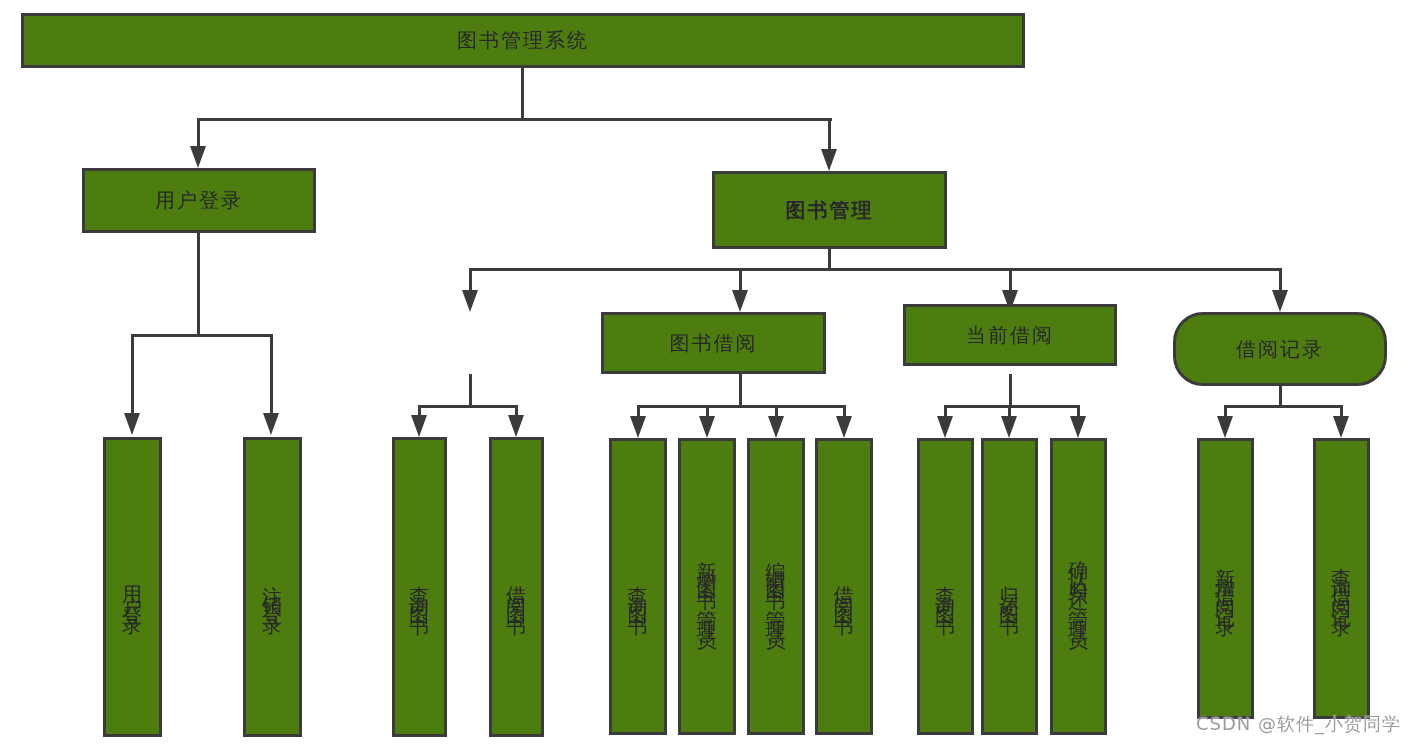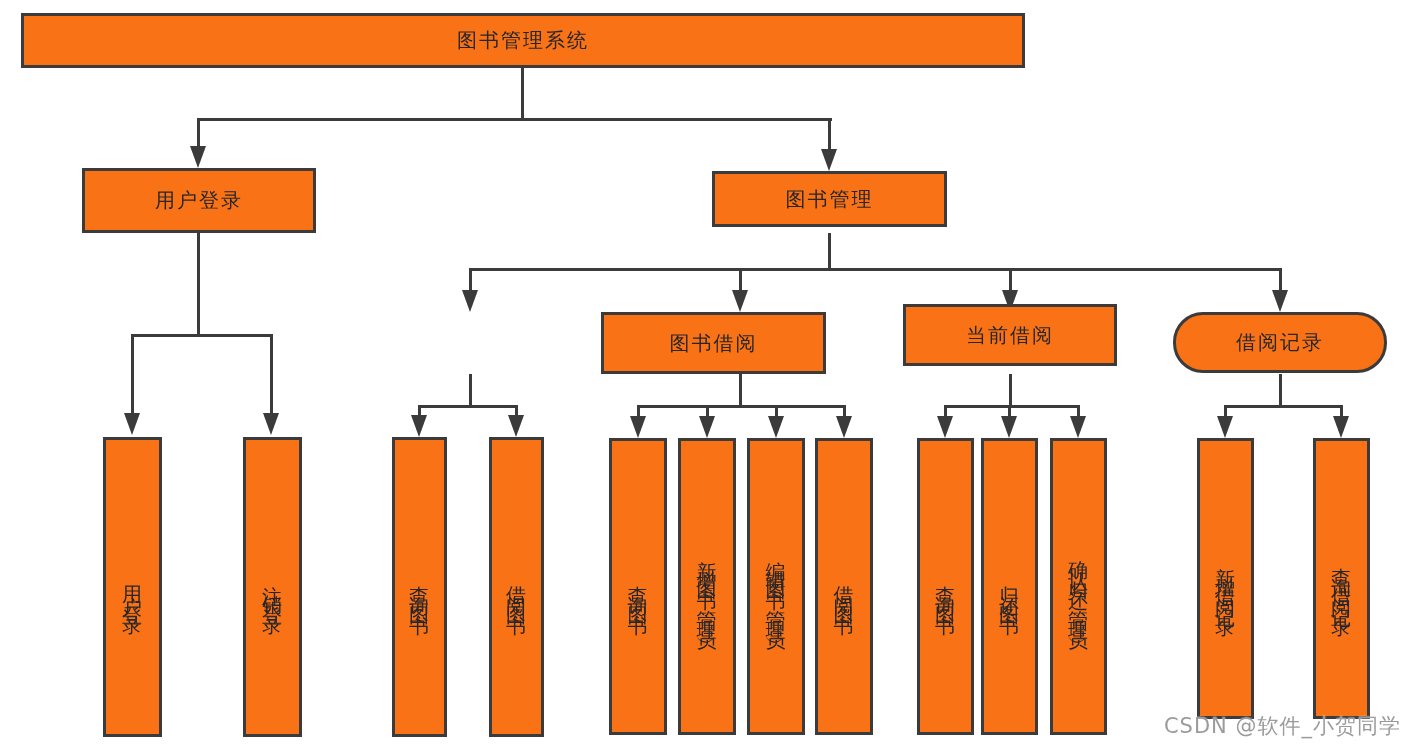--- a/index.html
+++ b/index.html
@@ -13,21 +13,21 @@
   #canvas{
     position:relative;
     width:1405px;height:747px;
     background:var(--bg);
     overflow:hidden;
   }
   .box{
     position:absolute;
     box-sizing:border-box;
     border:3px solid var(--line);
-    background:#f97316;
+    background:#4d7c0f;
     display:flex;align-items:center;justify-content:center;
     color:var(--text);
     font-size:20px;
     letter-spacing:2px;
     text-align:left;
     z-index:2;
   }
   .vbox{
     writing-mode:vertical-rl;
     text-orientation:mixed;
@@ -43,21 +43,21 @@
     position:absolute;z-index:1;
     width:0;height:0;
     border-left:8px solid transparent;
     border-right:8px solid transparent;
     border-top:22px solid var(--line);
   }
   .watermark{
     position:absolute;
     top:712px;right:4px;
     z-index:5;
-    font-size:21px;
+    font-size:18px;
     color:var(--watermark);
     letter-spacing:1px;
     text-shadow:0 0 2px #ffffff;
     white-space:nowrap;
   }
 </style>
 </head>
 <body>
 
 <div id="canvas">
@@ -67,21 +67,21 @@
   <div>
     <div class="vline" style="left:521px;top:68px;height:52px;"></div>
     <div class="hline" style="left:197px;top:118px;width:635px;"></div>
     <div class="vline" style="left:197px;top:118px;height:30px;"></div>
     <div class="tri" style="left:190px;top:146px;"></div>
     <div class="vline" style="left:828px;top:118px;height:33px;"></div>
     <div class="tri" style="left:821px;top:149px;"></div>
   </div>
 
   <div class="box" style="left:82px;top:168px;width:234px;height:65px;">用户登录</div>
-  <div class="box" style="left:712px;top:171px;width:235px;height:56px;">图书管理</div>
+  <div class="box" style="left:712px;top:171px;width:235px;height:78px;font-weight:bold;">图书管理</div>
 
   <div>
     <div class="vline" style="left:197px;top:233px;height:103px;"></div>
     <div class="hline" style="left:131px;top:334px;width:142px;"></div>
     <div class="vline" style="left:131px;top:334px;height:81px;"></div>
     <div class="tri" style="left:124px;top:413px;"></div>
     <div class="vline" style="left:270px;top:334px;height:81px;"></div>
     <div class="tri" style="left:263px;top:413px;"></div>
   </div>
 
@@ -93,21 +93,21 @@
     <div class="vline" style="left:739px;top:268px;height:26px;"></div>
     <div class="tri" style="left:732px;top:290px;"></div>
     <div class="vline" style="left:1009px;top:268px;height:26px;"></div>
     <div class="tri" style="left:1002px;top:290px;"></div>
     <div class="vline" style="left:1279px;top:268px;height:26px;"></div>
     <div class="tri" style="left:1272px;top:290px;"></div>
   </div>
 
   <div class="box" style="left:601px;top:312px;width:225px;height:62px;">图书借阅</div>
   <div class="box" style="left:903px;top:304px;width:214px;height:62px;">当前借阅</div>
-  <div class="box" style="left:1173px;top:312px;width:214px;height:61px;border-radius:30px;">借阅记录</div>
+  <div class="box" style="left:1173px;top:312px;width:214px;height:74px;border-radius:30px;">借阅记录</div>
 
   <div>
     <div class="vline" style="left:469px;top:374px;height:33px;"></div>
     <div class="hline" style="left:418px;top:405px;width:100px;"></div>
     <div class="vline" style="left:418px;top:405px;height:12px;"></div>
     <div class="tri" style="left:411px;top:415px;"></div>
     <div class="vline" style="left:515px;top:405px;height:12px;"></div>
     <div class="tri" style="left:508px;top:415px;"></div>
   </div>
 

